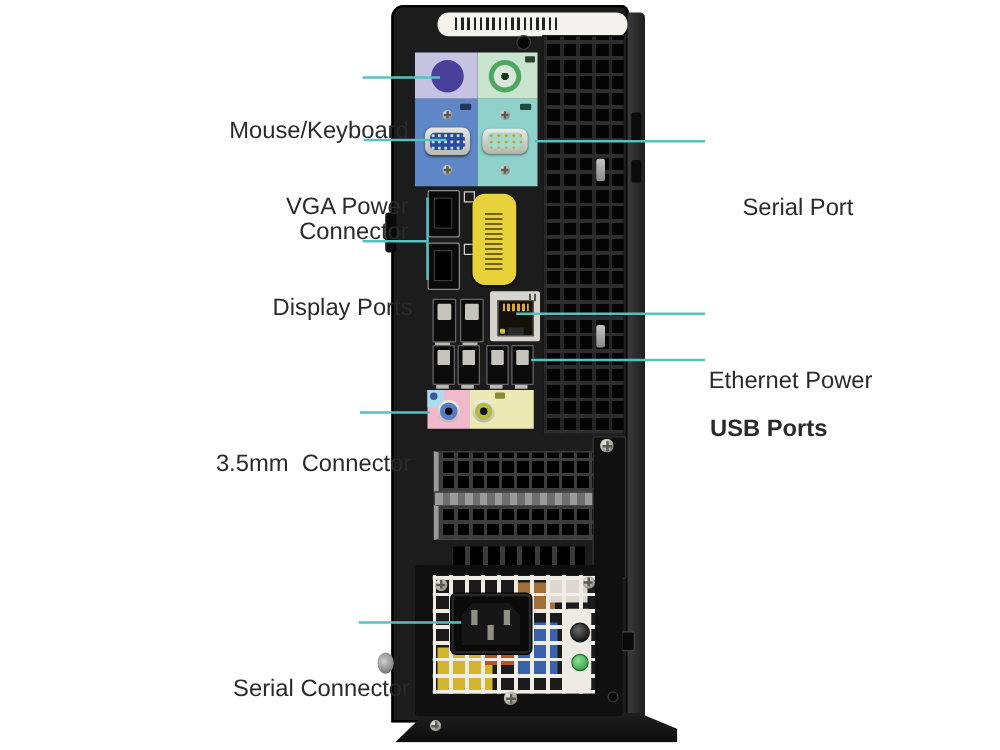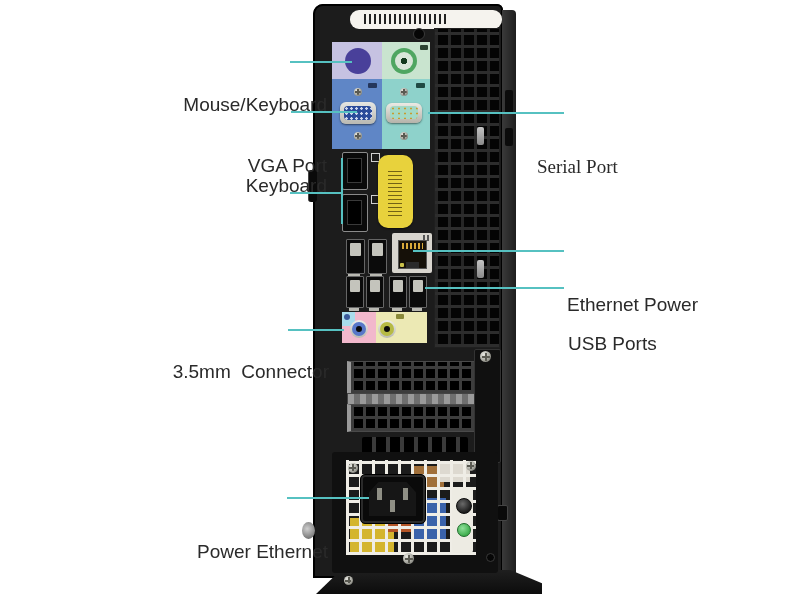--- a/index.html
+++ b/index.html
@@ -203,34 +203,37 @@
   <div class="callout ch" style="left:290px;top:192px;width:52px;"></div>
   <div class="callout cv" style="left:341px;top:158px;height:66px;"></div>
   <div class="callout ch" style="left:288px;top:329px;width:56px;"></div>
   <div class="callout ch" style="left:287px;top:497px;width:82px;"></div>
   <div class="callout ch" style="left:428px;top:112px;width:136px;"></div>
   <div class="callout ch" style="left:413px;top:250px;width:151px;"></div>
   <div class="callout ch" style="left:425px;top:287px;width:139px;"></div>
 
   <div class="lbl ra" style="right:520px;top:37px;">
     <div>Mouse/Keyboard</div>
-    <div>Keyboard</div>
+    <div>Connector</div>
   </div>
   <div class="lbl ra" style="right:520px;top:98px;">
-    <div>VGA Port</div>
+    <div>VGA Power</div>
+  </div>
+  <div class="lbl ra" style="right:517px;top:179px;">
+    <div>Display Ports</div>
   </div>
   <div class="lbl ra" style="right:518px;top:304px;">
     <div>3.5mm  Connector</div>
   </div>
   <div class="lbl ra" style="right:519px;top:484px;">
-    <div>Power Ethernet</div>
-  </div>
-  <div class="lbl" style="left:537px;top:99px;font-family:Liberation Serif, serif;">
+    <div>Serial Connector</div>
+  </div>
+  <div class="lbl" style="left:594px;top:99px;">
     <div>Serial Port</div>
   </div>
   <div class="lbl" style="left:567px;top:237px;">
     <div>Ethernet Power</div>
   </div>
-  <div class="lbl" style="left:568px;top:276px;">
+  <div class="lbl" style="left:568px;top:276px;font-weight:bold;">
     <div>USB Ports</div>
   </div>
 
 </div>
 
 </body></html>

